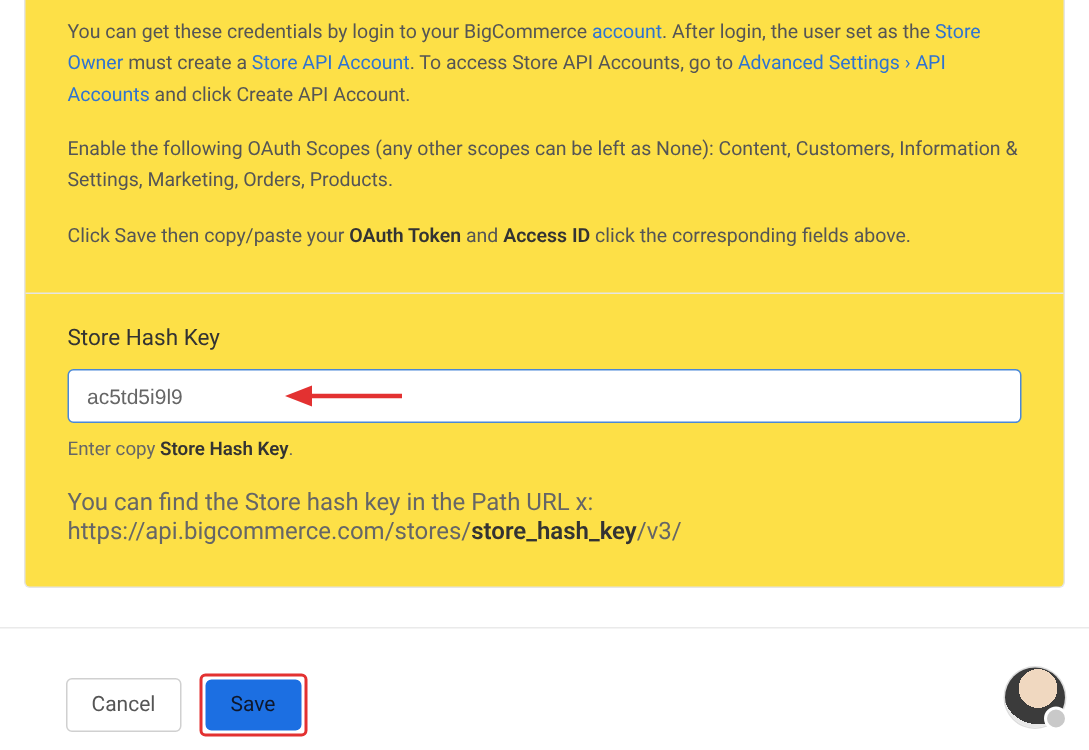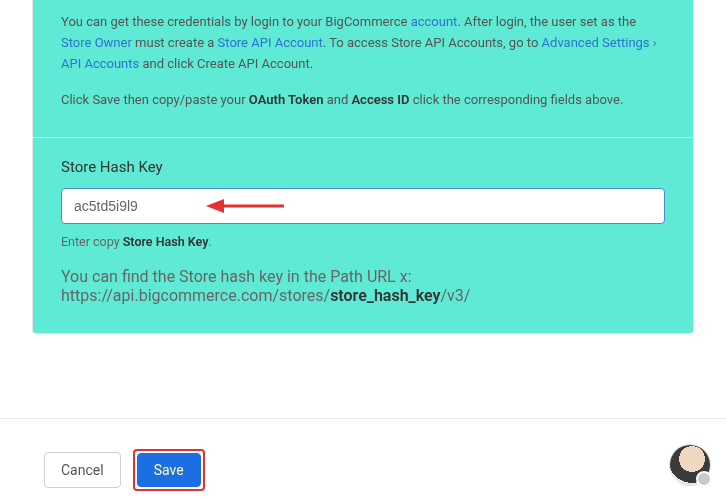--- a/index.html
+++ b/index.html
@@ -9,22 +9,22 @@
     }
     body {
       font-family: -apple-system, BlinkMacSystemFont, "Segoe UI", Roboto, "Helvetica Neue", Arial, sans-serif;
       font-size: 13px;
       color: #333;
       background: #fff;
       width: 726px;
       height: 500px;
     }
     .card {
-      margin: 0 32px;
-      background: #5eead4;
+      margin: 0 16px;
+      background: #fde047;
       border: 1px solid #e5e5e5;
       border-top: none;
       border-radius: 0 0 4px 4px;
       padding: 12px 28px 28px 28px;
     }
     .help-text {
       font-size: 13px;
       line-height: 1.6;
       color: #555;
       margin-bottom: 16px;
@@ -112,21 +112,21 @@
     }
     .btn-save-wrap {
       border: 2px solid #e33131;
       border-radius: 4px;
       padding: 2px;
       display: inline-block;
     }
     .btn-save {
       background: #1c6fe2;
       border: 1px solid #1c6fe2;
-      color: #fef9c3;
+      color: #0f172a;
       padding: 8px 16px;
     }
     .avatar {
       position: absolute;
       right: 16px;
       top: 50%;
       transform: translateY(-50%);
       width: 40px;
       height: 40px;
       border-radius: 50%;
@@ -147,20 +147,21 @@
   </style>
 </head>
 <body>
 
 <div class="card">
 
   <p class="help-text">
     <span>You can get these credentials by login to your BigCommerce </span><span class="link">account</span><span>. After login, the user set as the </span><span class="link">Store Owner</span><span> must create a </span><span class="link">Store API Account</span><span>. To access Store API Accounts, go to </span><span class="link">Advanced Settings › API Accounts</span><span> and click Create API Account.</span>
   </p>
 
+  <p class="help-text">Enable the following OAuth Scopes (any other scopes can be left as None): Content, Customers, Information &amp; Settings, Marketing, Orders, Products.</p>
 
   <p class="help-text">
     <span>Click Save then copy/paste your </span><span class="bold">OAuth Token</span><span> and </span><span class="bold">Access ID</span><span> click the corresponding fields above.</span>
   </p>
 
   <div class="separator"></div>
 
   <div class="field-label">Store Hash Key</div>
 
   <div class="input-wrap">

